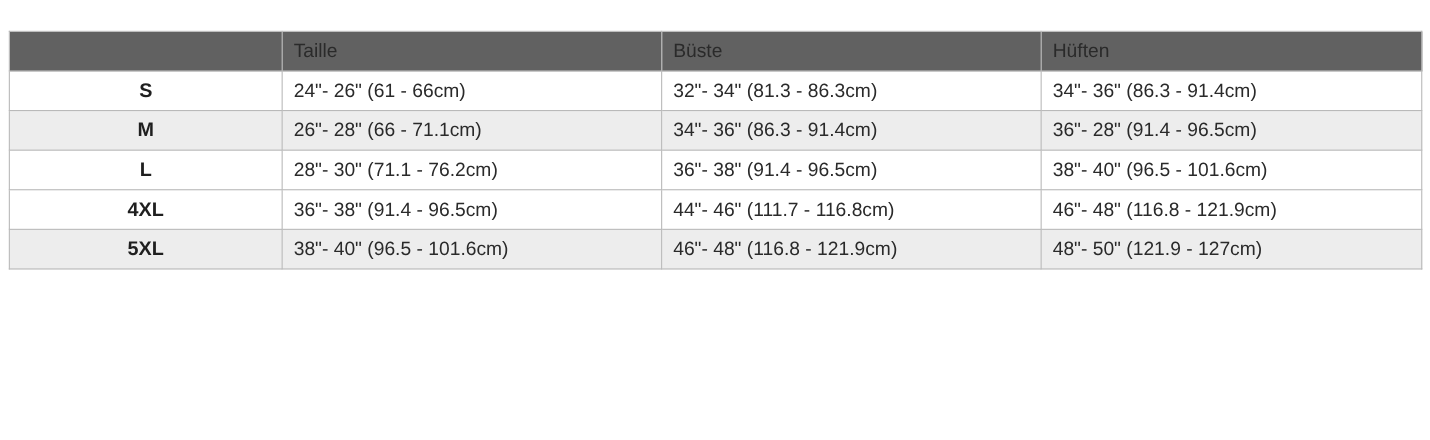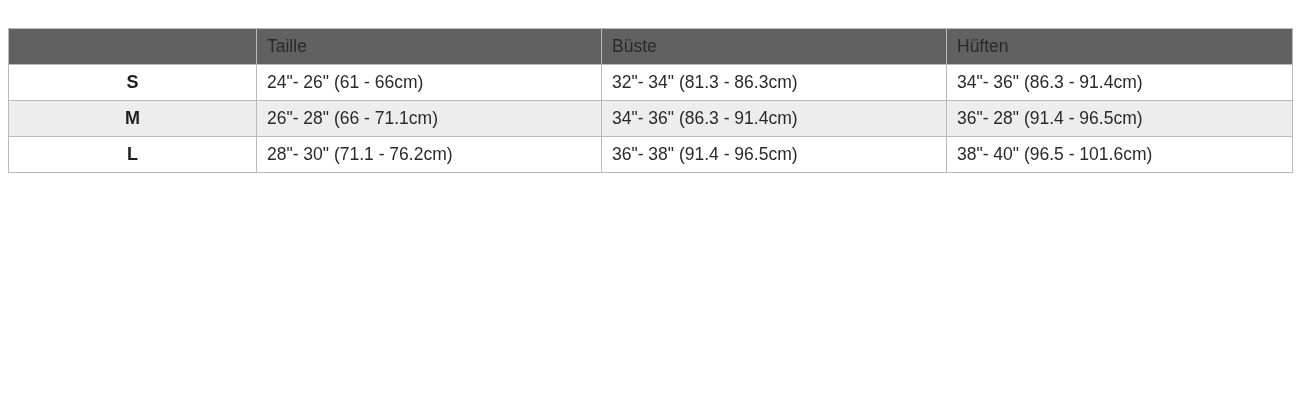--- a/index.html
+++ b/index.html
@@ -100,15 +100,27 @@
         <td>26"- 28" (66 - 71.1cm)</td>
         <td>34"- 36" (86.3 - 91.4cm)</td>
         <td>36"- 28" (91.4 - 96.5cm)</td>
       </tr>
       <tr class="odd">
         <th class="rowhead">L</th>
         <td>28"- 30" (71.1 - 76.2cm)</td>
         <td>36"- 38" (91.4 - 96.5cm)</td>
         <td>38"- 40" (96.5 - 101.6cm)</td>
       </tr>
+      <tr class="odd">
+        <th class="rowhead">4XL</th>
+        <td>36"- 38" (91.4 - 96.5cm)</td>
+        <td>44"- 46" (111.7 - 116.8cm)</td>
+        <td>46"- 48" (116.8 - 121.9cm)</td>
+      </tr>
+      <tr class="even">
+        <th class="rowhead">5XL</th>
+        <td>38"- 40" (96.5 - 101.6cm)</td>
+        <td>46"- 48" (116.8 - 121.9cm)</td>
+        <td>48"- 50" (121.9 - 127cm)</td>
+      </tr>
     </tbody>
   </table>
 </div>
 
 </body></html>

